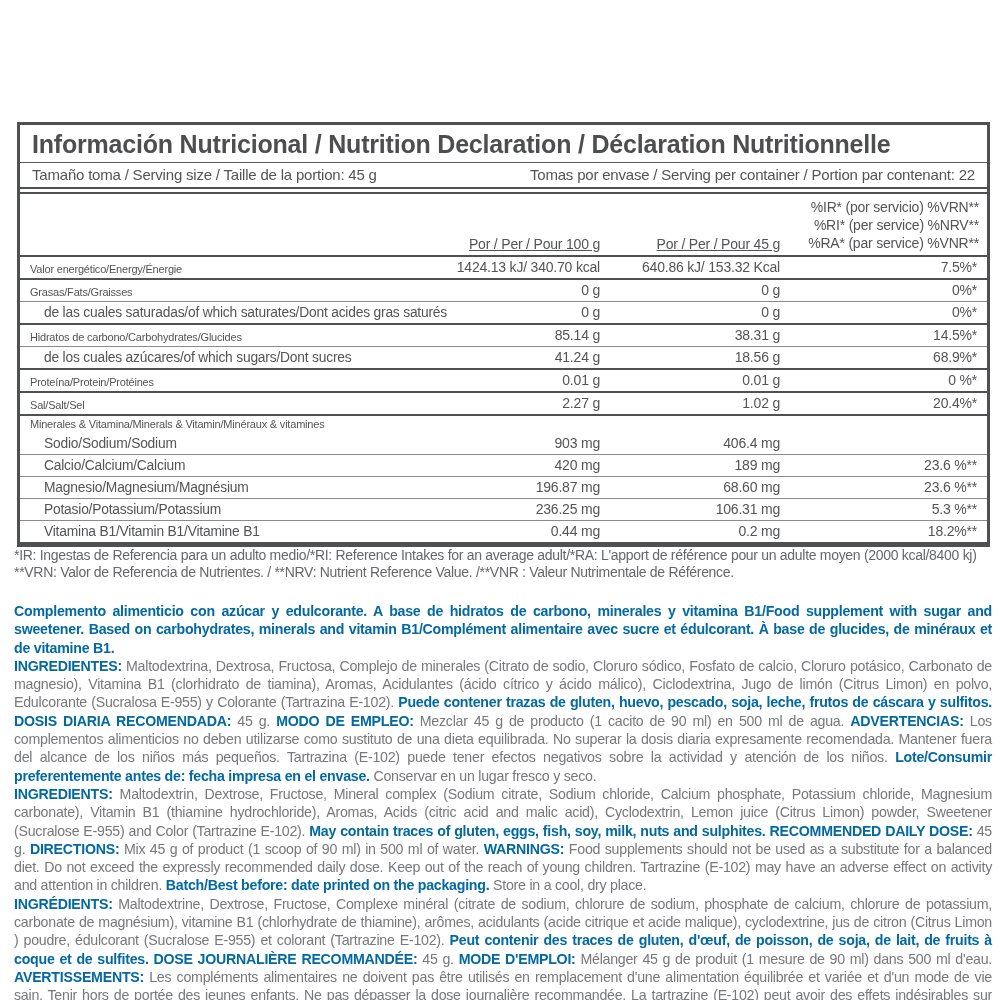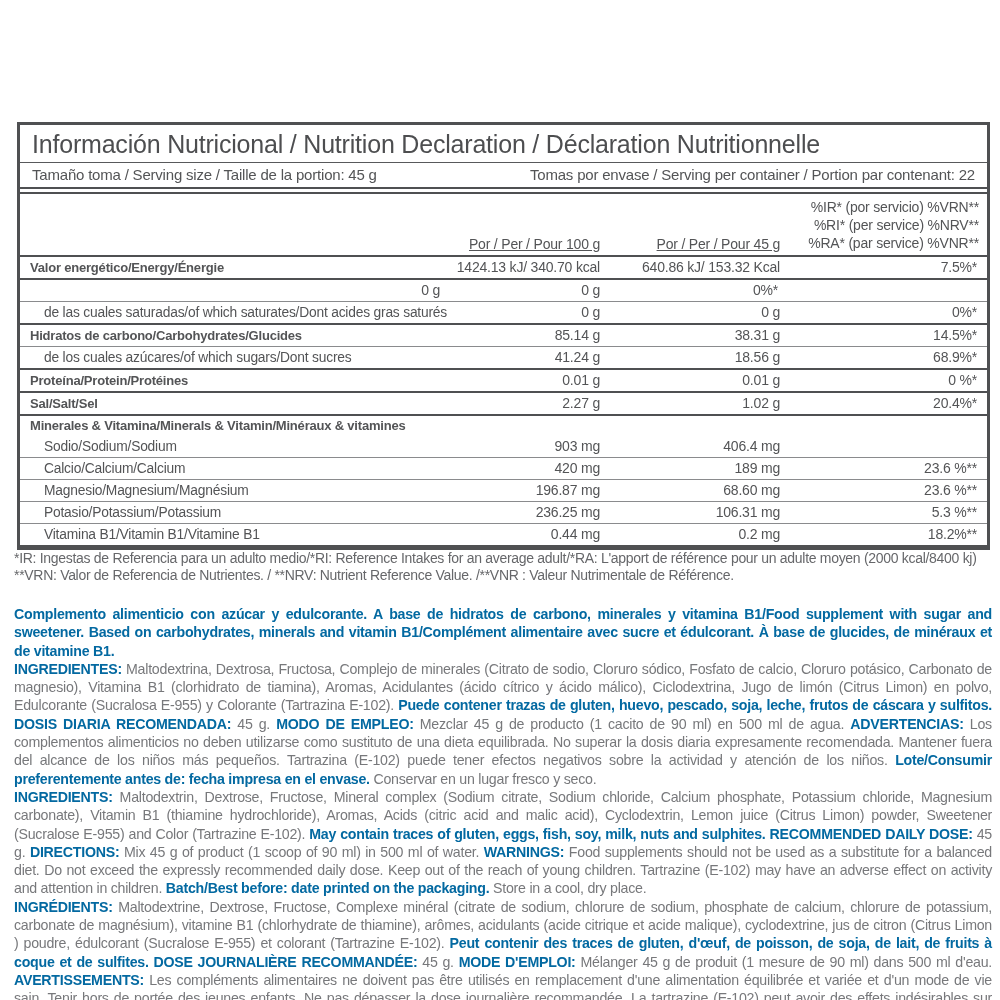--- a/index.html
+++ b/index.html
@@ -14,21 +14,21 @@
   
   .nutri-box {
     margin-left:3px;
     width:973px;
     border:3px solid #4f5052;
     border-bottom-width:5px;
     color:#535456;
   }
   .nutri-title {
     font-size:25px;
-    font-weight:normal;
+    font-weight:bold;
     padding:5px 12px 3px 12px;
     color:#4d4e50;
     white-space:nowrap;
     border-bottom:1px solid #58595b;
   }
   .serving-row {
     display:flex;
     justify-content:space-between;
     font-size:15px;
     padding:3px 12px 4px 12px;
@@ -52,21 +52,21 @@
   .t-row {
     display:grid;
     grid-template-columns:410px 160px 180px 1fr;
     align-items:end;
     padding:2px 8px 3px 10px;
     font-size:14px;
   }
   .t-row.rule-thick { border-bottom:2.5px solid #4f5052; }
   .t-row.rule-thin  { border-bottom:1px solid #8a8b8d; }
   .t-row .lbl { white-space:nowrap; }
-  .t-row.style-bold .lbl, .t-row.style-section .lbl { font-weight:bold; font-size:13px; }
+  .t-row.style-bold .lbl, .t-row.style-section .lbl { font-weight:normal; font-size:11px; }
   .t-row.style-sub .lbl { padding-left:14px; font-size:13.8px; }
   .t-row .val, .t-row .pct { text-align:right; white-space:nowrap; }
   .t-row .pct { padding-right:2px; }
 
   
   .footnotes { font-size:14px; line-height:17px; color:#66676a; letter-spacing:-0.3px; }
   .footnotes p { white-space:nowrap; }
 
   
   .info-paragraphs {
@@ -107,20 +107,21 @@
     </div>
 
     <div>
         <div class="t-row style-bold rule-thick">
           <div class="lbl">Valor energético/Energy/Énergie</div>
           <div class="val">1424.13 kJ/ 340.70 kcal</div>
           <div class="val">640.86 kJ/ 153.32 Kcal</div>
           <div class="pct">7.5%*</div>
         </div>
         <div class="t-row style-bold rule-thin">
+          <div class="lbl">Grasas/Fats/Graisses</div>
           <div class="val">0 g</div>
           <div class="val">0 g</div>
           <div class="pct">0%*</div>
         </div>
         <div class="t-row style-sub rule-thick">
           <div class="lbl">de las cuales saturadas/of which saturates/Dont acides gras saturés</div>
           <div class="val">0 g</div>
           <div class="val">0 g</div>
           <div class="pct">0%*</div>
         </div>

